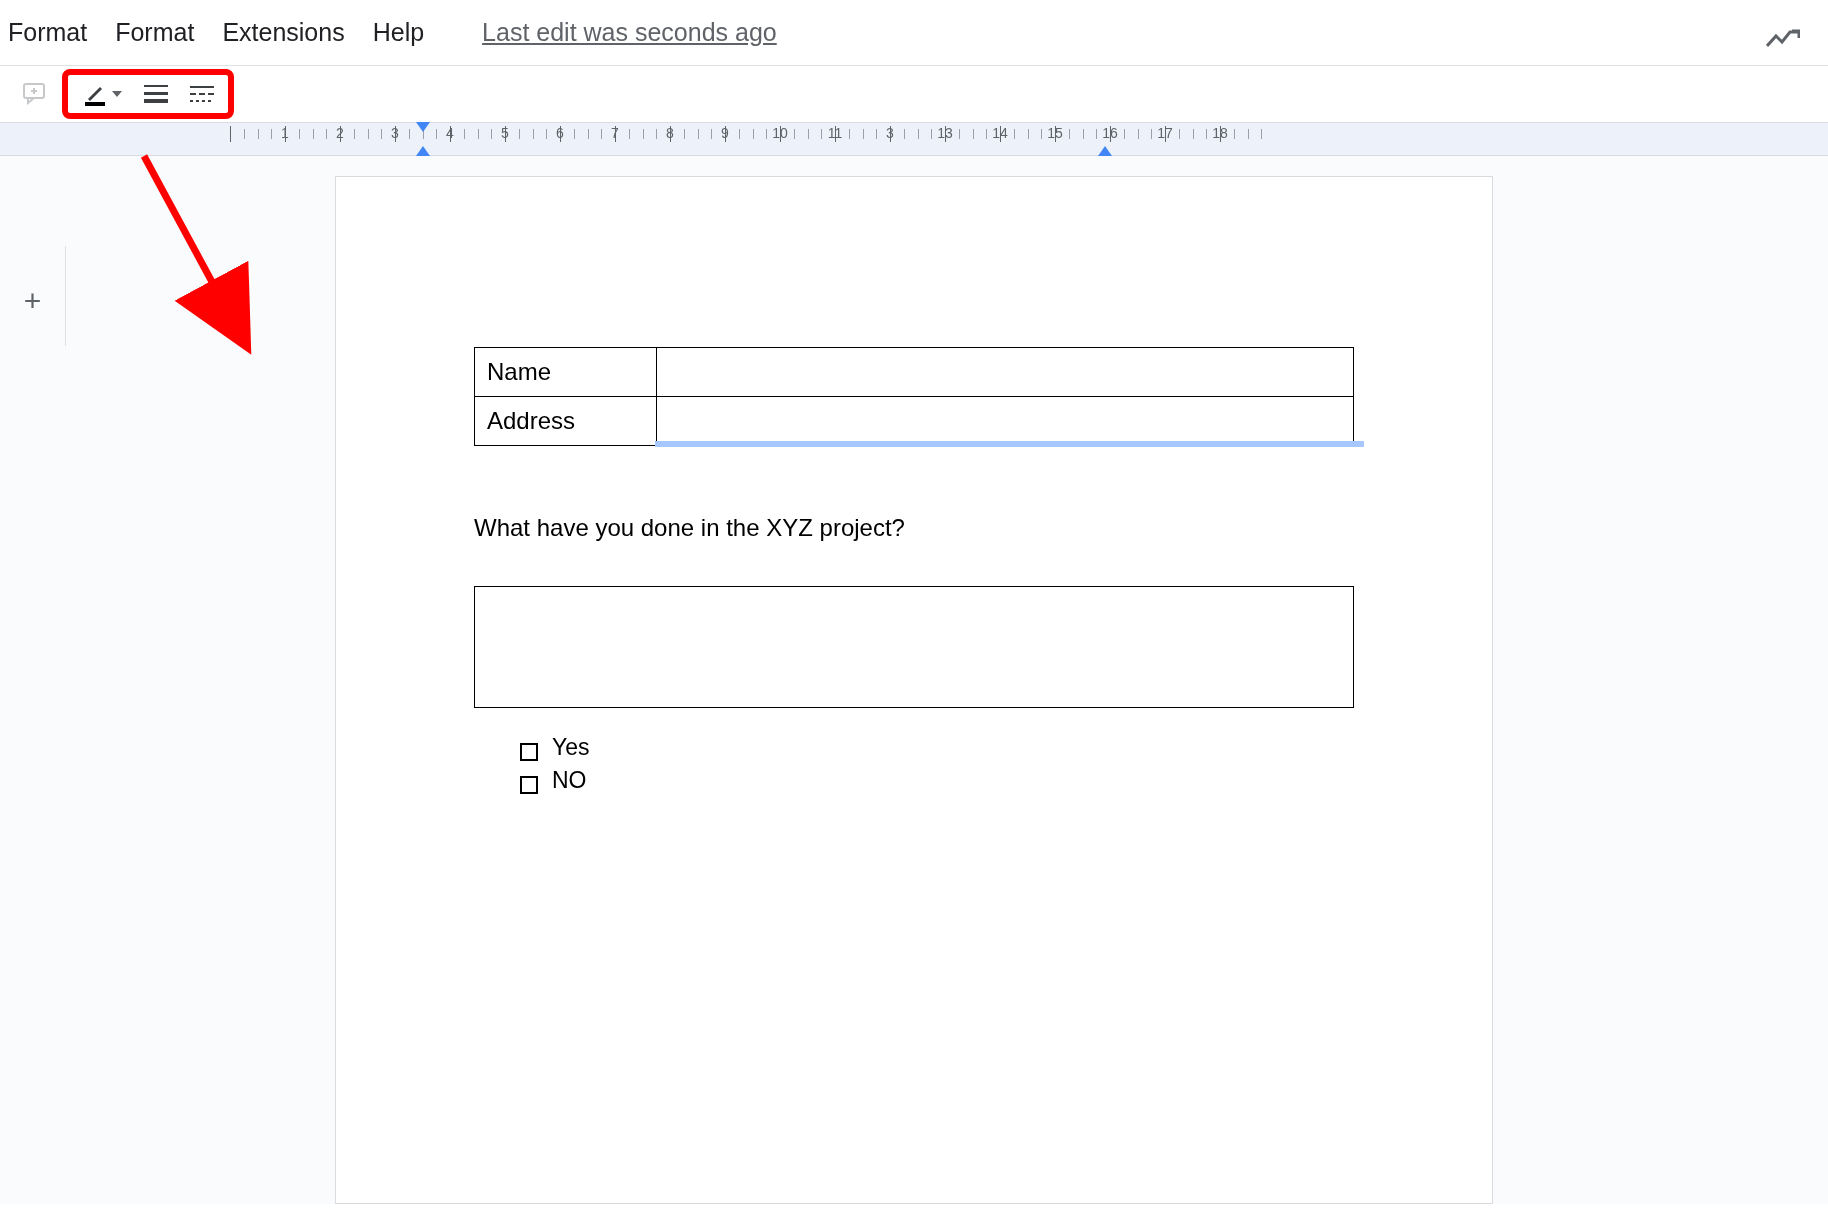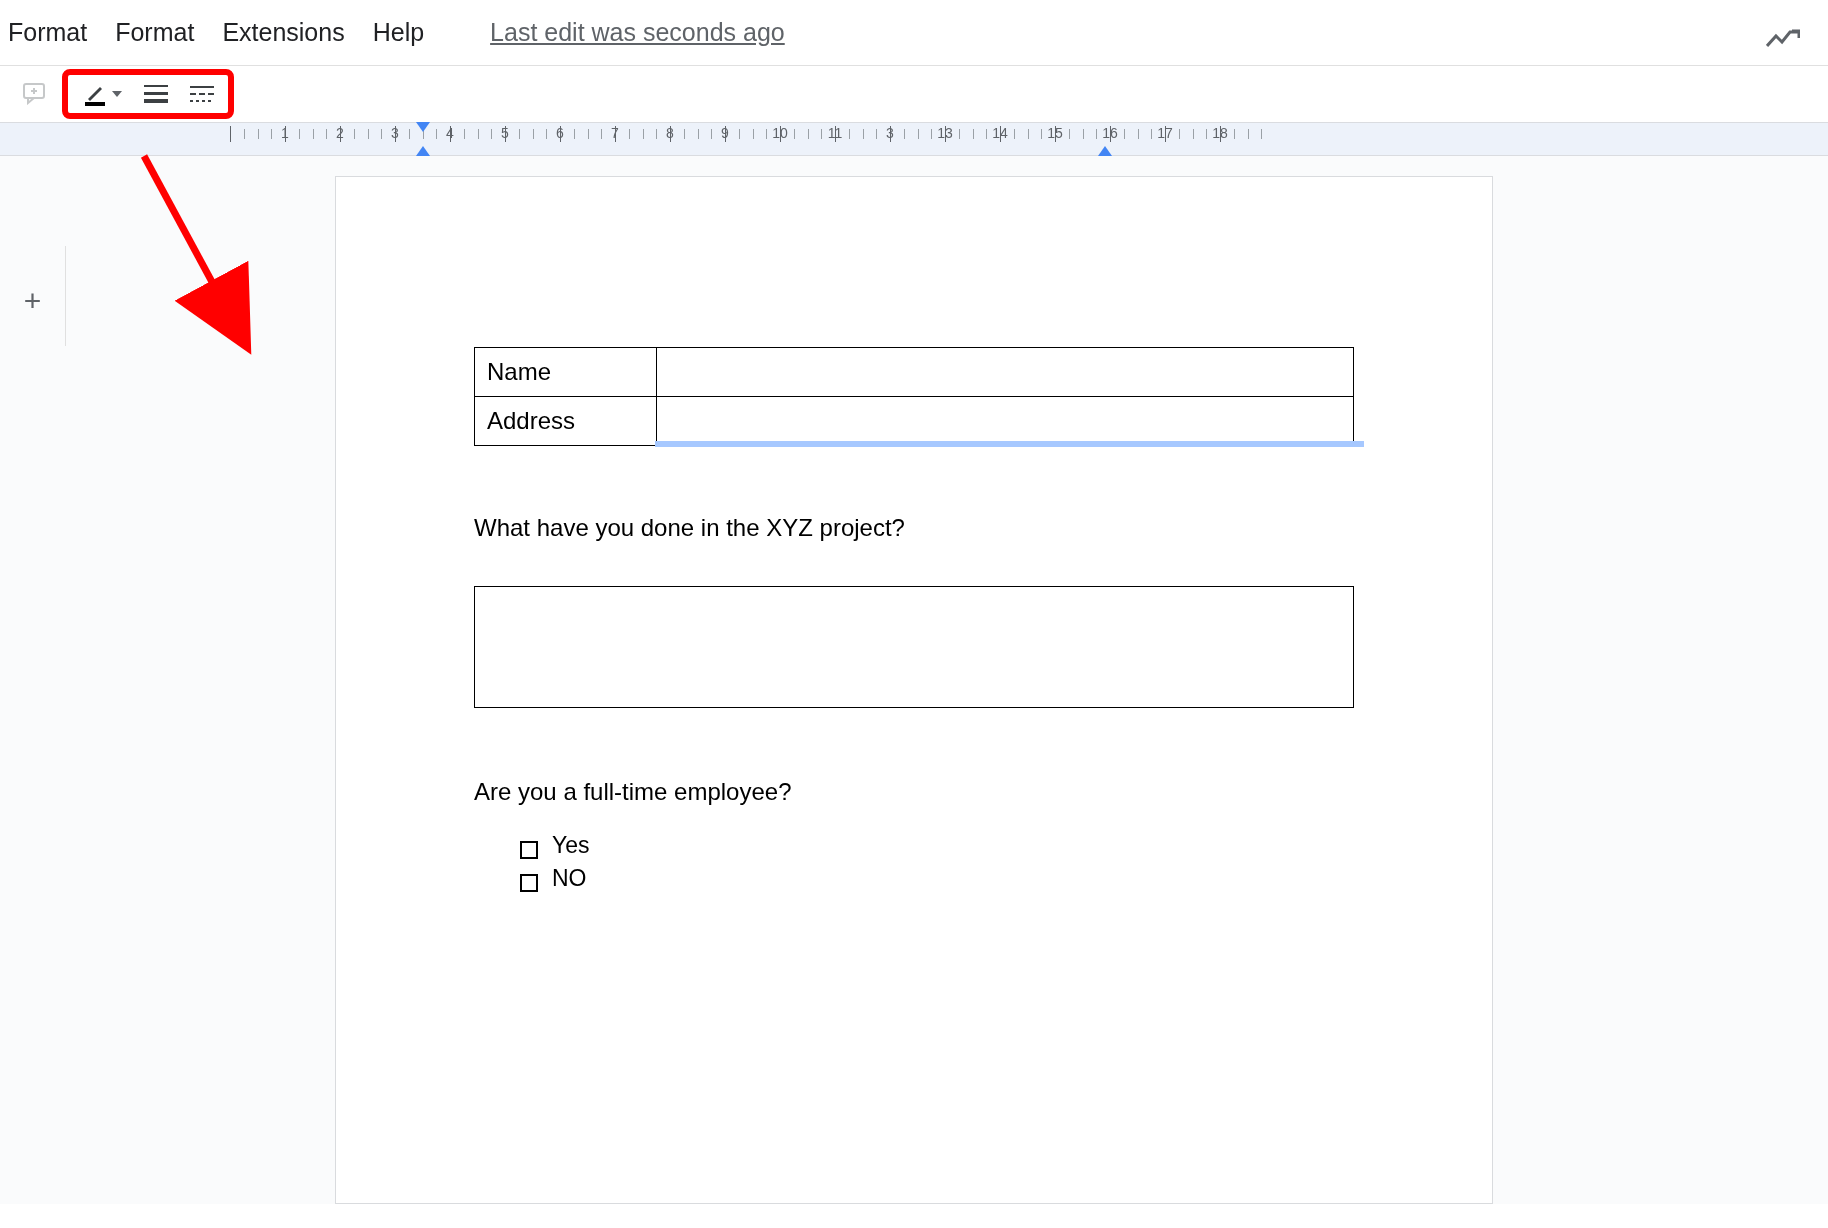--- a/index.html
+++ b/index.html
@@ -16,21 +16,21 @@
     align-items: center;
     gap: 28px;
     padding: 18px 0 18px 8px;
     font-size: 25px;
     color: #202124;
   }
   .menubar .menu-item { cursor: pointer; }
   .menubar .edit-status {
     color: #5f6368;
     text-decoration: underline;
-    margin-left: 38px;
+    margin-left: 30px;
     cursor: pointer;
   }
   .menubar-separator { height: 1px; background: #e0e0e0; width: 100%; }
 
   .toolbar {
     display: flex;
     align-items: center;
     gap: 8px;
     padding: 8px 0 8px 20px;
     height: 56px;
@@ -329,21 +329,20 @@
         <td class="label">Address</td>
         <td></td>
       </tr>
     </tbody>
       </table>
     <div class="selection-bar"></div>
 
     <div class="q1">What have you done in the XYZ project?</div>
     <div class="answer-box"></div>
 
-    <div class="q2">Are you a full-time employee?</div>
     <div class="checklist">
       <div class="check-row">
         <span class="checkbox"></span>
         <span>Yes</span>
       </div>
       <div class="check-row">
         <span class="checkbox"></span>
         <span>NO</span>
       </div>
     </div>

